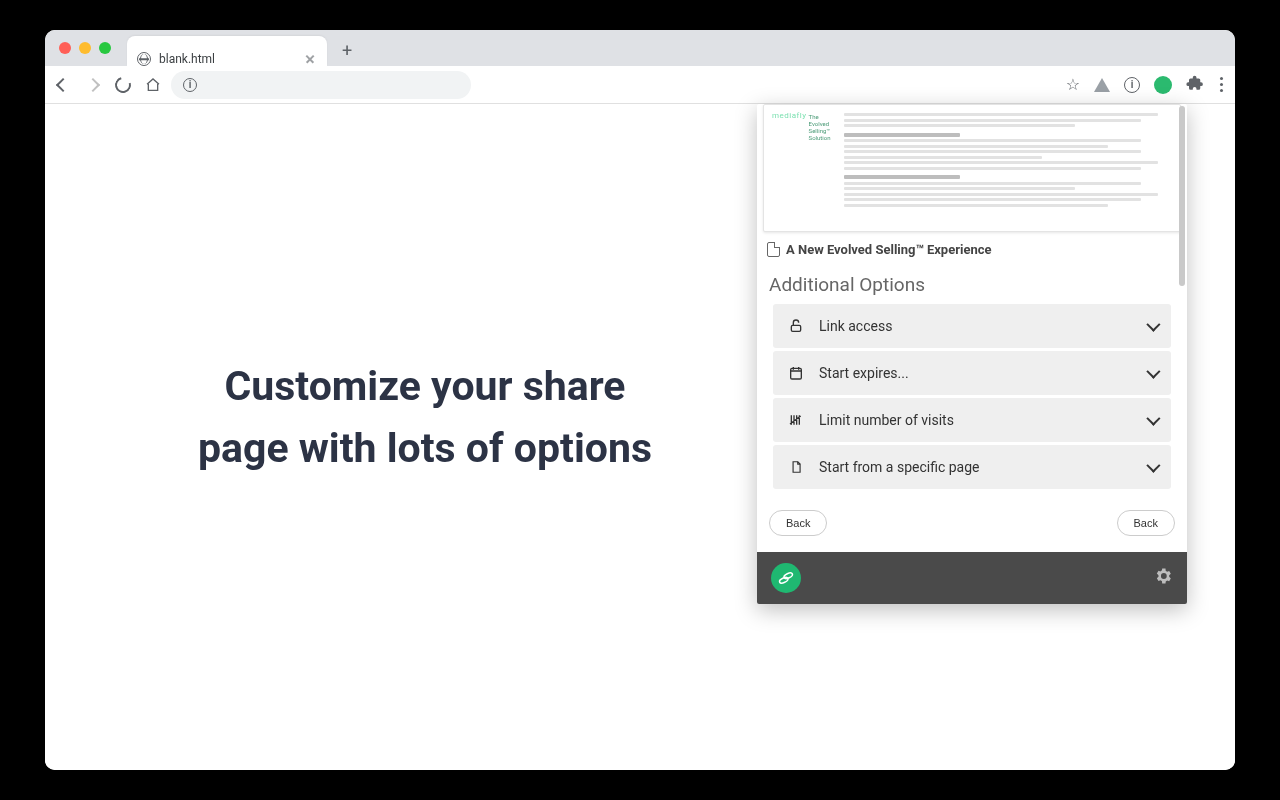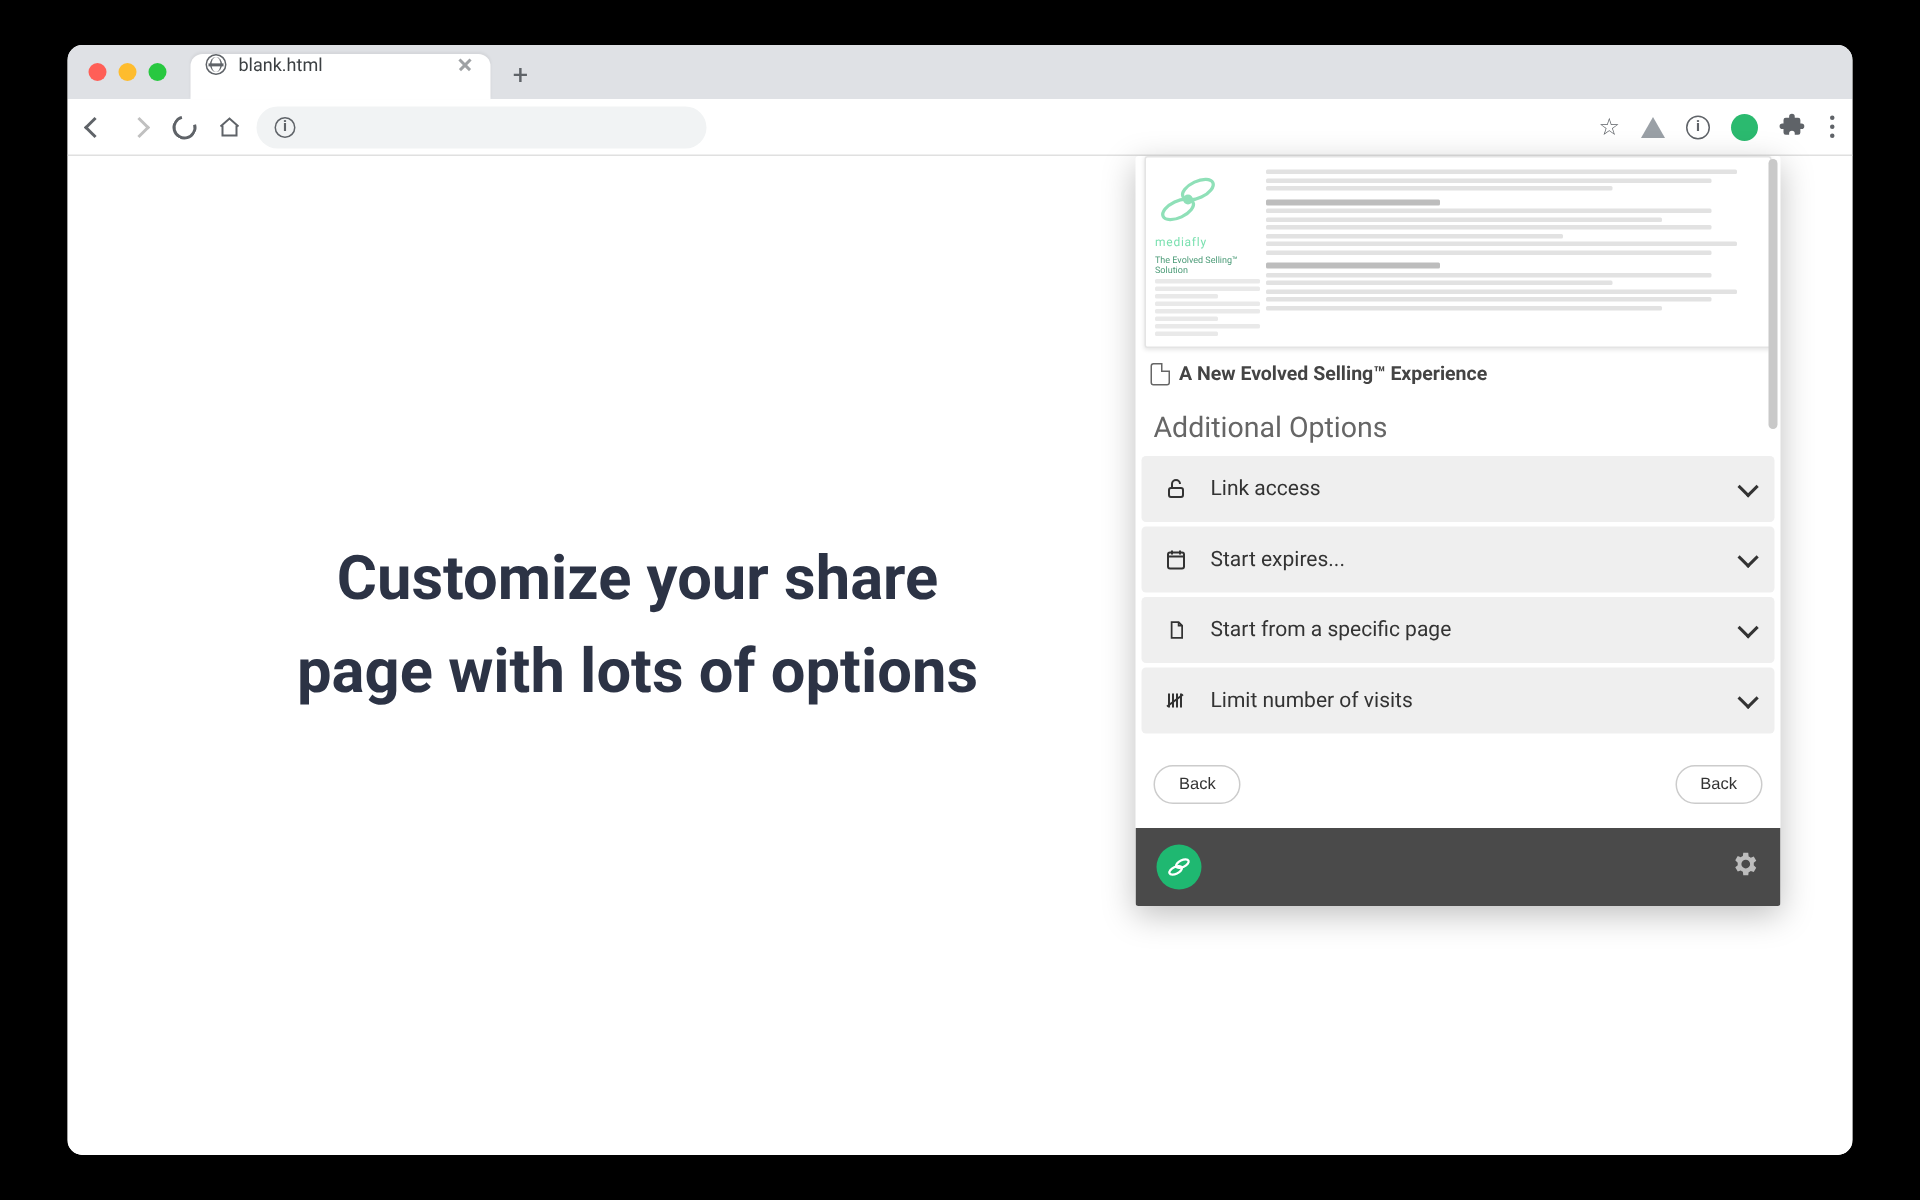--- a/index.html
+++ b/index.html
@@ -30,21 +30,21 @@
   .dot { width: 12px; height: 12px; border-radius: 50%; }
   .dot.red { background: #ff5f57; }
   .dot.yellow { background: #febc2e; }
   .dot.green { background: #28c840; }
 
   .tab {
     margin-left: 72px;
     height: 30px; width: 200px;
     background: #fff;
     border-radius: 8px 8px 0 0;
-    display: flex; align-items: flex-start;
+    display: flex; align-items: flex-end;
     padding: 0 10px;
     font-size: 12px;
     color: #3c4043;
     gap: 8px;
     box-shadow: 0 -1px 2px rgba(0,0,0,.05);
   }
   .tab .favicon { width: 14px; height: 14px; border-radius: 50%; border: 1.5px solid #5f6368; position: relative; }
   .tab .favicon::before { content:""; position:absolute; left:1px; right:1px; top:50%; height:1.5px; background:#5f6368; transform:translateY(-50%);}
   .tab .favicon::after { content:""; position:absolute; top:1px; bottom:1px; left:50%; width:6px; border:1.5px solid #5f6368; border-radius:50%; transform:translateX(-50%); border-top:none; border-bottom:none;}
   .tab .title { flex: 1; white-space: nowrap; overflow: hidden; text-overflow: ellipsis; }
@@ -122,21 +122,21 @@
     height: 128px;
     background: #fff;
     border: 1px solid #e4e4e4;
     margin: 0 6px 6px 6px;
     display:flex;
     padding:6px;
     gap:4px;
     border-radius:2px;
     box-shadow: 0 1px 3px rgba(0,0,0,.1);
   }
-  .doc-left { width:70px; display:flex; flex-direction:column; gap:2px; }
+  .doc-left { width:70px; display:flex; flex-direction:row; gap:2px; }
   .logo-box { width:44px; height:44px; }
   .brand { font-size:8px; color:#7be0b0; letter-spacing:.5px; }
   .tiny-line { height:3px; background:#e9e9e9; border-radius:1px; }
   .tiny-line.short { width:60%; }
   .doc-right { flex:1; display:flex; flex-direction:column; gap:2.5px; padding-top:2px; }
   .doc-right .ln { height:3px; background:#e2e2e2; border-radius:1px; }
   .doc-right .ln.w90{width:90%} .doc-right .ln.w80{width:80%} .doc-right .ln.w70{width:70%} .doc-right .ln.w95{width:95%} .doc-right .ln.w60{width:60%}
   .doc-right .hd { height:4px; background:#bdbdbd; width:35%; border-radius:1px; margin-top:3px; }
 
   .doc-caption {
@@ -145,21 +145,21 @@
     padding: 4px 10px 4px 10px;
     font-weight: bold;
   }
   .doc-caption .file-ico { width:13px; height:15px; border:1.3px solid #666; border-radius:2px; position:relative; }
   .doc-caption .file-ico::after{content:""; position:absolute; top:-1px; right:-1px; width:5px; height:5px; background:#fff; border-left:1.3px solid #666; border-bottom:1.3px solid #666;}
 
   .section-title {
     font-size:19px; color:#666; padding: 12px 12px 8px 12px;
   }
 
-  .options { padding: 0 4px; }
+  .options { padding: 0 16px; }
   .option-row {
     background:#efefef;
     border-radius:3px;
     height:44px;
     margin-bottom:3px;
     display:flex; align-items:center;
     padding: 0 14px;
     gap:14px;
     font-size:14px; color:#333;
     cursor:pointer;
@@ -319,35 +319,35 @@
                 <svg viewBox="0 0 24 24" width="16" height="16" fill="none" stroke="#333" stroke-width="2">
                     <rect x="4" y="5" width="16" height="16" rx="2"></rect>
                     <path d="M4 9h16M8 3v4M16 3v4"></path>
                   </svg>
               </span>
               <span>Start expires...</span>
               <span class="chev"></span>
             </div>
             <div class="option-row">
               <span class="opt-ico">
+                <svg viewBox="0 0 24 24" width="18" height="16" stroke="#333" stroke-width="2">
+                    <path d="M5 5v14M9 5v14M13 5v14M17 5v14M3 18L19 6"></path>
+                  </svg>
+              </span>
+              <span>Limit number of visits</span>
+              <span class="chev"></span>
+            </div>
+            <div class="option-row">
+              <span class="opt-ico">
                 <svg viewBox="0 0 24 24" width="14" height="16" fill="none" stroke="#333" stroke-width="2">
                     <path d="M7 3h8l4 4v14H7z"></path>
                     <path d="M15 3v4h4"></path>
                   </svg>
               </span>
               <span>Start from a specific page</span>
-              <span class="chev"></span>
-            </div>
-            <div class="option-row">
-              <span class="opt-ico">
-                <svg viewBox="0 0 24 24" width="18" height="16" stroke="#333" stroke-width="2">
-                    <path d="M5 5v14M9 5v14M13 5v14M17 5v14M3 18L19 6"></path>
-                  </svg>
-              </span>
-              <span>Limit number of visits</span>
               <span class="chev"></span>
             </div>
           </div>
 
           <div class="panel-buttons">
             <button class="btn">Back</button>
             <button class="btn">Back</button>
           </div>
 
           <div class="scroll-thumb"></div>

